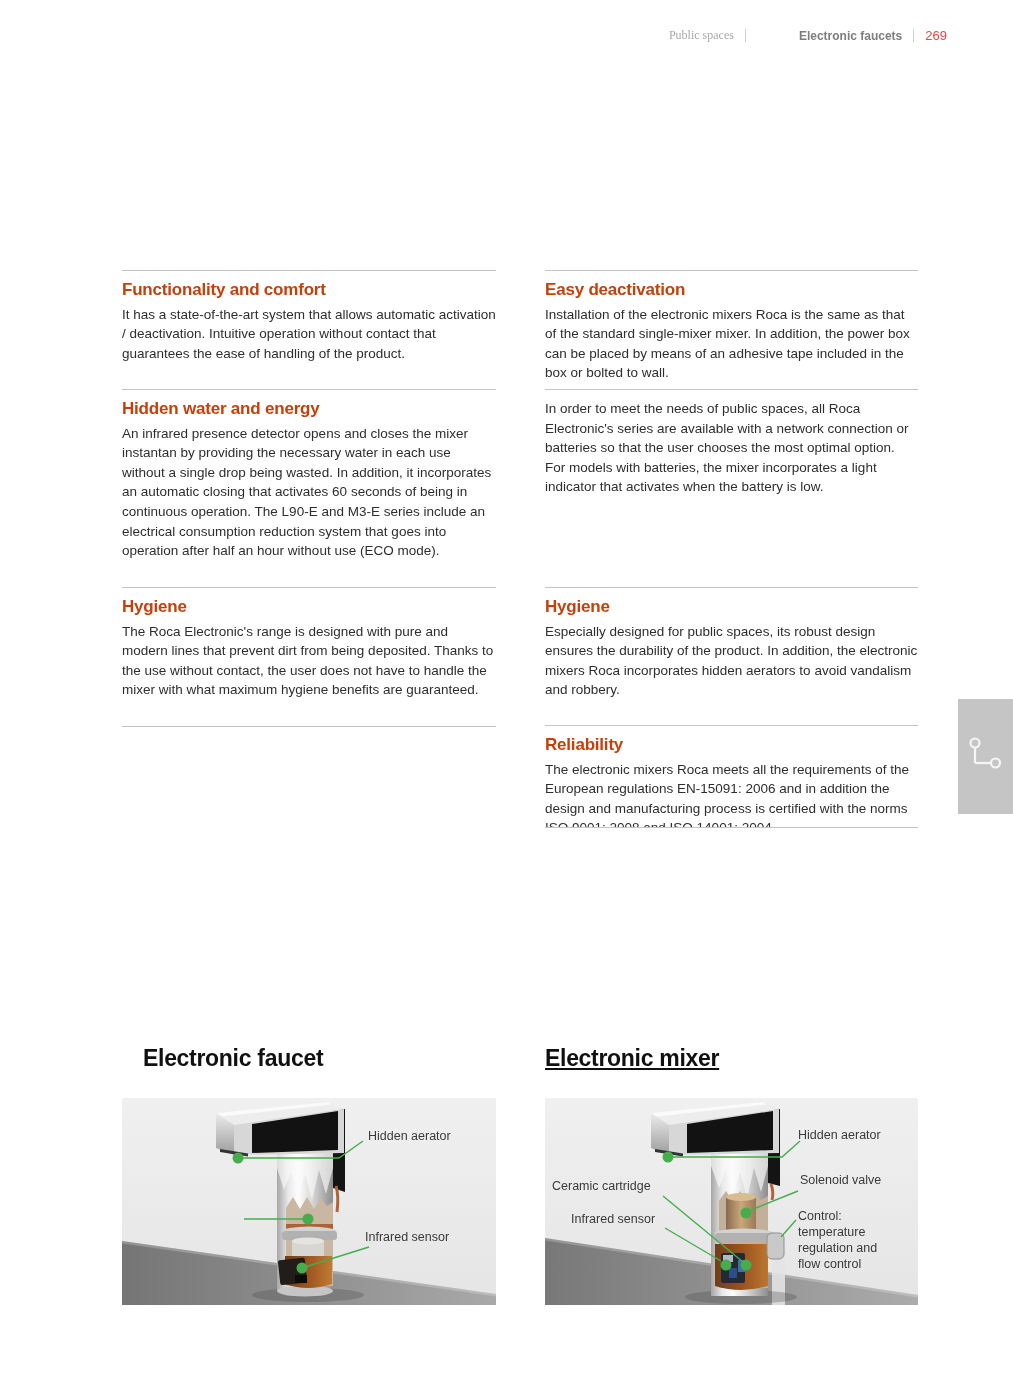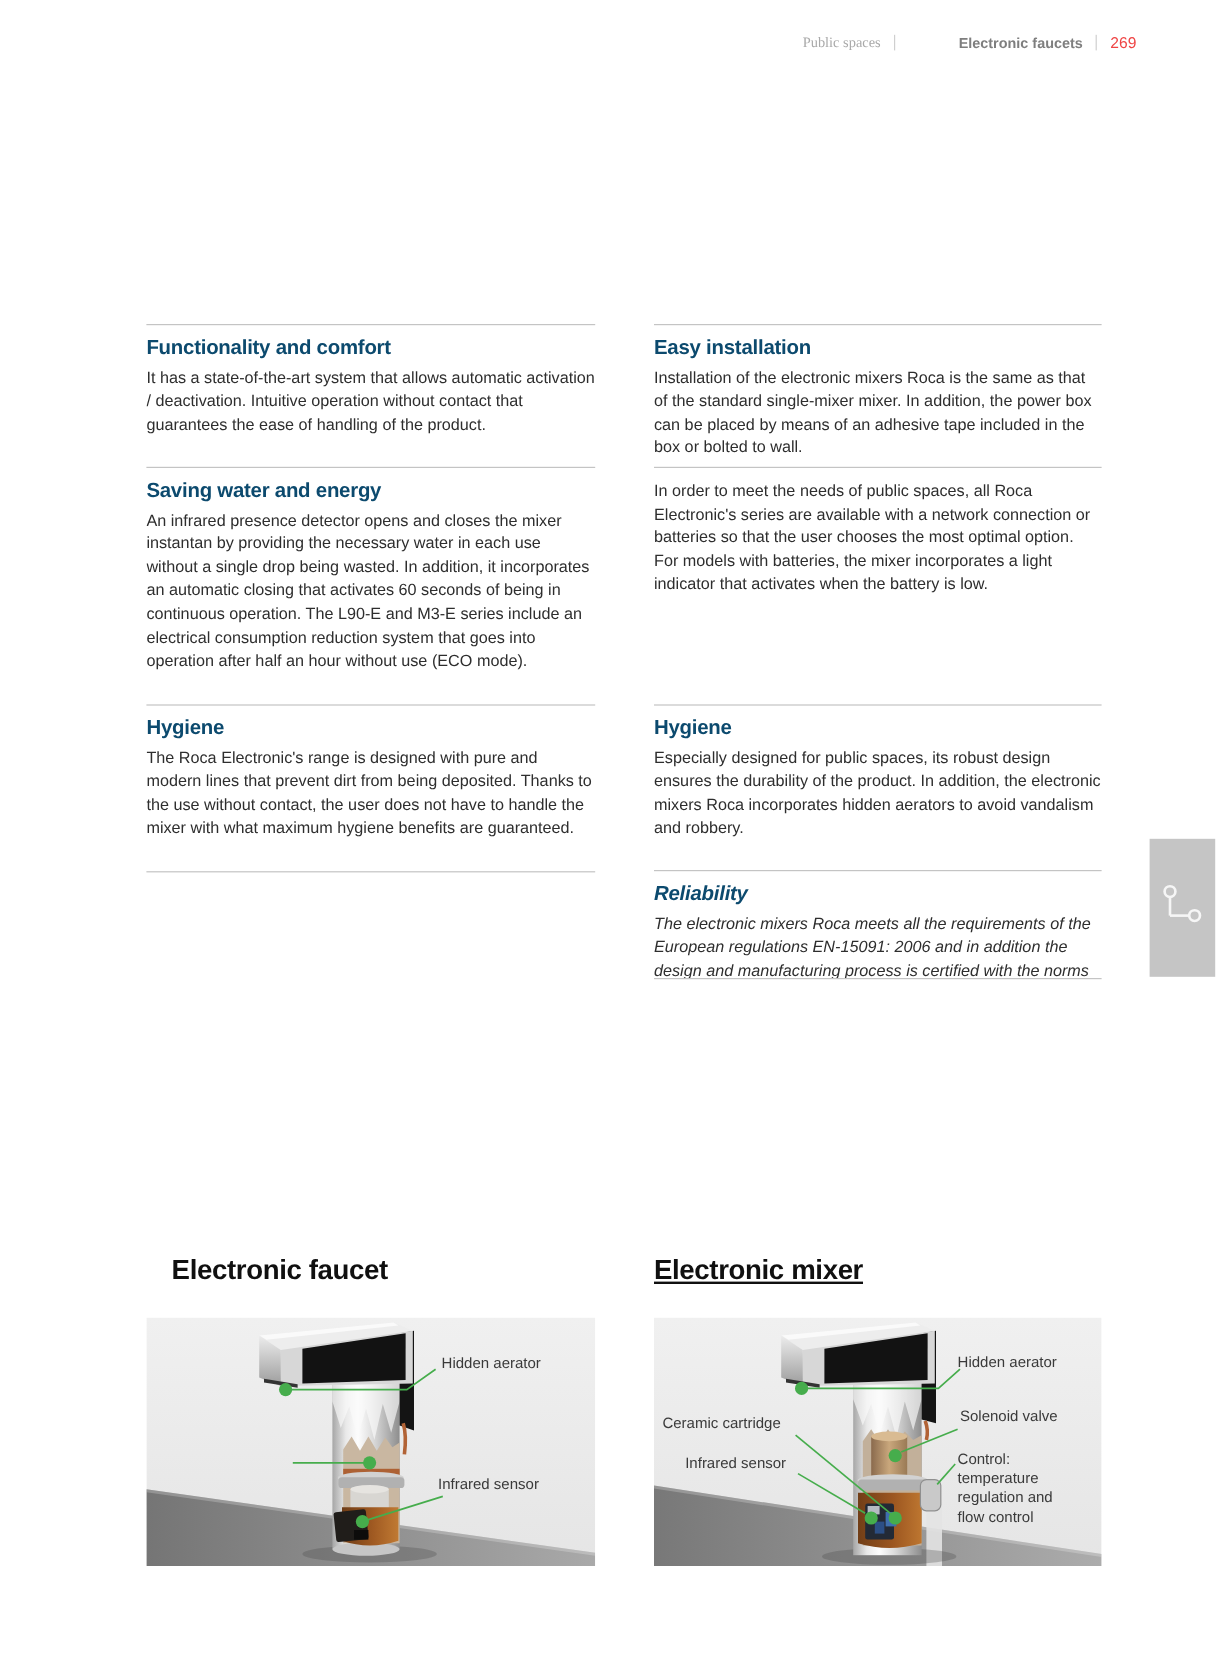--- a/index.html
+++ b/index.html
@@ -21,23 +21,23 @@
   .hdr-num   { color:#ef4444; font-size:13px; }
   .hdr-sep   { display:inline-block; width:1px; height:13px; background:#cfcfcf; margin:0 11px; }
 
   
   .col { position:absolute; top:270px; }
   .col-left  { left:122px; width:374px; }
   .col-right { left:545px; width:373px; }
   .sec { border-top:1px solid #c4c4c4; padding-top:9px; overflow:hidden; }
   .sec.last { border-bottom:1px solid #c4c4c4; }
   .h119 { height:119px; } .h198 { height:198px; } .h140 { height:140px; }
-  .h138 { height:138px; } .h123 { height:91px;font-style:italic; }
+  .h138 { height:138px; } .h123 { height:103px; }
   .sec h3 {
-    font-size:17px; font-weight:bold; color:#0c4a6e;
+    font-size:17px; font-weight:bold; color:#c2410c;
     letter-spacing:-0.2px; margin-bottom:5px; line-height:1.15;
   }
   .sec p { font-size:13.5px; line-height:19.6px; color:#2e2e2e; }
 
   
   .prod-title {
     position:absolute; top:1045px; font-size:23px; font-weight:bold;
     color:#101010; letter-spacing:-0.3px;
   }
   .prod-title.left  { left:112px;margin-left:31px; }
@@ -71,32 +71,32 @@
     <span class="hdr-sep"></span>
     <span class="hdr-num">269</span>
   </div>
 
   <div class="col col-left">
     <section class="sec h119">
       <h3>Functionality and comfort</h3>
       <p>It has a state-of-the-art system that allows automatic activation / deactivation. Intuitive operation without contact that guarantees the ease of handling of the product.</p>
     </section>
     <section class="sec h198">
-      <h3>Saving water and energy</h3>
+      <h3>Hidden water and energy</h3>
       <p>An infrared presence detector opens and closes the mixer instantan by providing the necessary water in each use without a single drop being wasted. In addition, it incorporates an automatic closing that activates 60 seconds of being in continuous operation. The L90-E and M3-E series include an electrical consumption reduction system that goes into operation after half an hour without use (ECO mode).</p>
     </section>
     <section class="sec h140 last">
       <h3>Hygiene</h3>
       <p>The Roca Electronic's range is designed with pure and modern lines that prevent dirt from being deposited. Thanks to the use without contact, the user does not have to handle the mixer with what maximum hygiene benefits are guaranteed.</p>
     </section>
   </div>
 
   <div class="col col-right">
     <section class="sec h119">
-      <h3>Easy installation</h3>
+      <h3>Easy deactivation</h3>
       <p>Installation of the electronic mixers Roca is the same as that of the standard single-mixer mixer. In addition, the power box can be placed by means of an adhesive tape included in the box or bolted to wall.</p>
     </section>
     <section class="sec h198">
       <p>In order to meet the needs of public spaces, all Roca Electronic's series are available with a network connection or batteries so that the user chooses the most optimal option. For models with batteries, the mixer incorporates a light indicator that activates when the battery is low.</p>
     </section>
     <section class="sec h138">
       <h3>Hygiene</h3>
       <p>Especially designed for public spaces, its robust design ensures the durability of the product. In addition, the electronic mixers Roca incorporates hidden aerators to avoid vandalism and robbery.</p>
     </section>
     <section class="sec h123 last">

